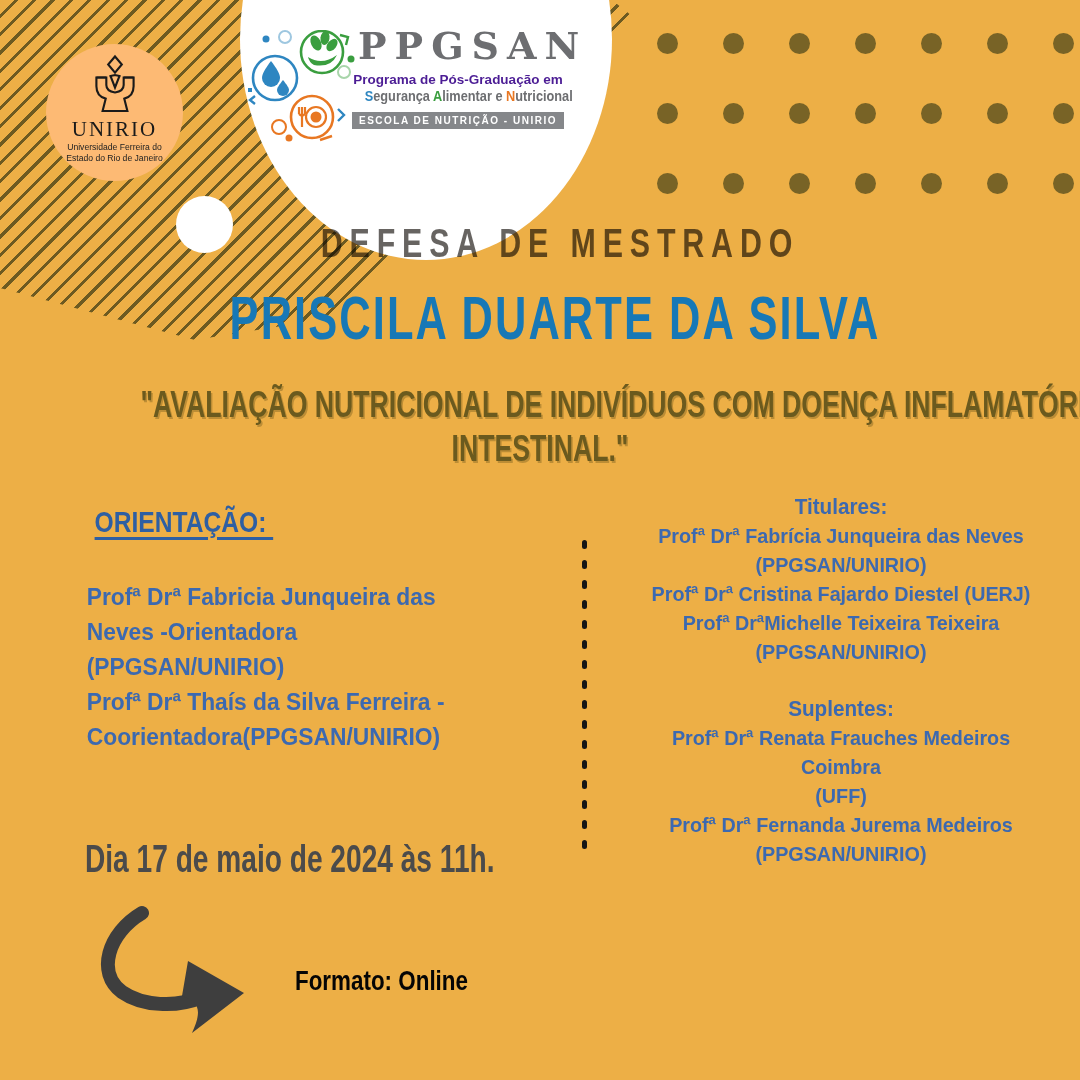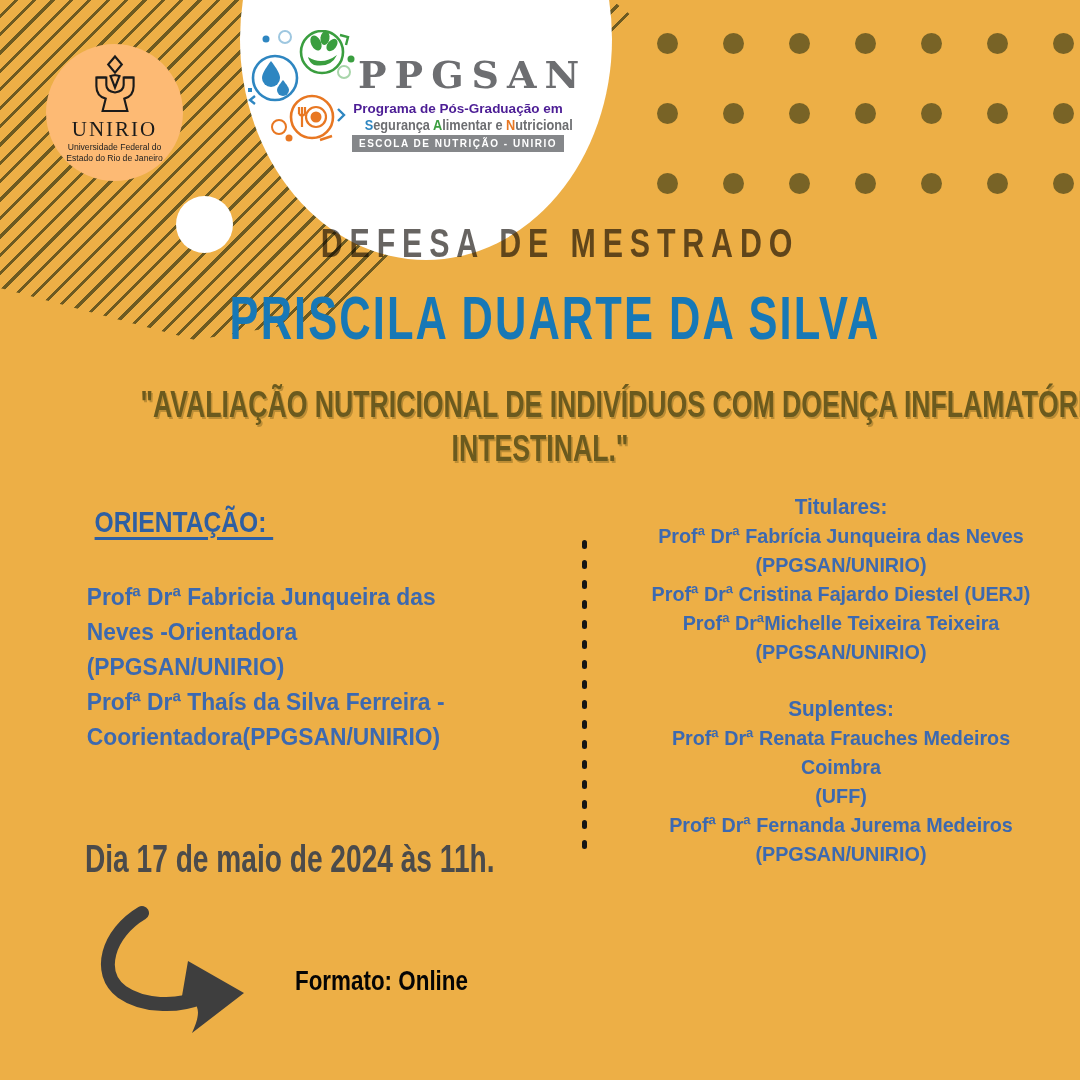--- a/index.html
+++ b/index.html
@@ -35,33 +35,33 @@
     padding-top:10px;box-sizing:border-box;color:#1A1A1A;text-align:center;
   }
   .unirio-name{font-family:"Liberation Serif",serif;font-size:21px;letter-spacing:2px;margin-top:1px;}
   .unirio-sub{font-size:8.6px;line-height:10.5px;color:#222;}
   
   .ppgsan-panel{
     position:absolute;left:240px;top:-182px;width:372px;height:442px;border-radius:50%;
     background:#fff;z-index:2;
   }
   .ppgsan-mark{position:absolute;left:248px;top:30px;z-index:3;}
-  .ppgsan-text{position:absolute;left:352px;top:52px;width:212px;z-index:3;text-align:center;}
+  .ppgsan-text{position:absolute;left:352px;top:23px;width:212px;z-index:3;text-align:center;}
   .ppgsan-acronym{
     font-family:"DejaVu Serif",serif;font-weight:bold;font-size:38px;letter-spacing:8px;
     color:#6D6E71;white-space:nowrap;margin-left:6px;
   }
   .ppgsan-line1{font-size:13.5px;font-weight:bold;color:#4c1d95;margin-top:4px;white-space:nowrap;}
   .ppgsan-line2{
     font-size:14.5px;font-weight:bold;color:#6D6E71;white-space:nowrap;
     transform:scaleX(.88);transform-origin:center;margin-top:1px;
   }
   .c-blue{color:#2E86C1;} .c-green{color:#3A9E3F;} .c-orange{color:#E87722;}
   .ppgsan-banner{
-    margin-top:2px;background:#85878A;color:#fff;font-size:10px;font-weight:bold;
+    margin-top:8px;background:#85878A;color:#fff;font-size:10px;font-weight:bold;
     letter-spacing:1.5px;line-height:17px;height:17px;white-space:nowrap;
   }
   
   .headline{
     position:absolute;left:40px;right:0;top:221px;z-index:4;text-align:center;
     font-size:40px;font-weight:bold;letter-spacing:9px;color:rgba(10,5,0,.62);
     transform:scaleX(.76);transform-origin:center;white-space:nowrap;
   }
   .student-name{
     position:absolute;left:30px;right:0;top:282px;z-index:4;text-align:center;
@@ -138,21 +138,21 @@
   <div class="unirio-badge">
     <svg width="64" height="62" viewBox="-40 -52 80 100">
       <g fill="none" stroke="#1A1A1A" stroke-width="3.4">
         <path d="M0 -48 L11 -35 L0 -22 L-11 -35 Z"></path>
         <path d="M-30 -14 L-30 0 Q-30 16 -15 20 L-20 40 L20 40 L15 20 Q30 16 30 0 L30 -14 L14 -14 L14 -2 Q14 8 0 10 Q-14 8 -14 -2 L-14 -14 Z"></path>
         <path d="M-30 -14 L-14 -14 M14 -14 L30 -14"></path>
         <path d="M-9 -16 L0 -18 L9 -16 M-7 -16 L0 2 L7 -16"></path>
       </g>
     </svg>
     <div class="unirio-name">UNIRIO</div>
-    <div class="unirio-sub">Universidade Federal do</div>
+    <div class="unirio-sub">Universidade Ferreira do</div>
     <div class="unirio-sub">Estado do Rio de Janeiro</div>
   </div>
 
   <div class="ppgsan-panel"></div>
 
   <svg class="ppgsan-mark" width="108" height="112" viewBox="0 0 108 112">
 
     <circle cx="27" cy="48" r="22" fill="none" stroke="#2E86C1" stroke-width="2.6"></circle>
     <path d="M23 31 C29 39 32 44 32 48 A9 9 0 1 1 14 48 C14 44 17 39 23 31 Z" fill="#2E86C1"></path>
     <path d="M35 50 C39 55 41 58 41 60 A6 6 0 1 1 29 60 C29 58 31 55 35 50 Z" fill="#2E86C1"></path>

